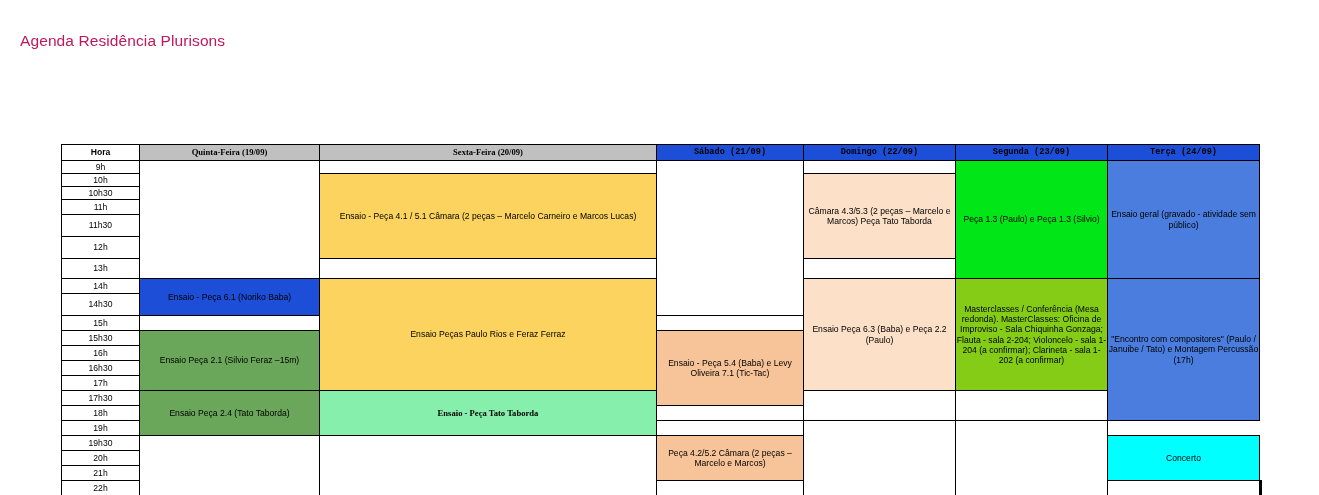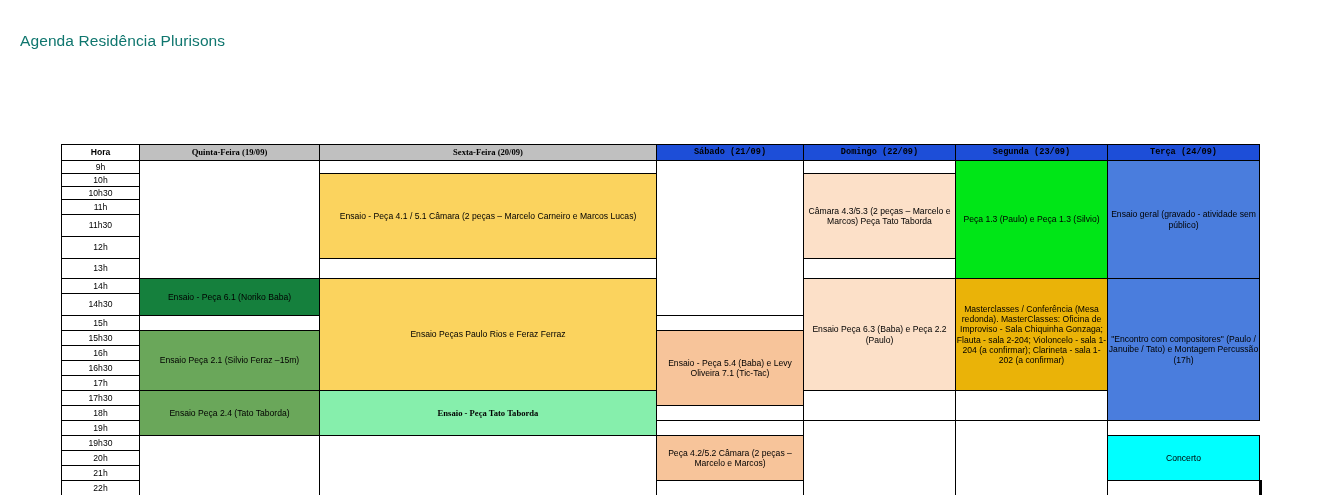--- a/index.html
+++ b/index.html
@@ -14,21 +14,21 @@
     color: #000000;
     overflow: hidden;
     position: relative;
   }
   #page-title {
     position: absolute;
     left: 20px;
     top: 32px;
     font-size: 15.5px;
     font-family: "Liberation Sans", sans-serif;
-    color: #0f766e;
+    color: #be185d;
     letter-spacing: 0.1px;
   }
   #grid {
     position: absolute;
     left: 61px;
     top: 104px;
     margin-top: 40px;
   }
   table.sched {
     border-collapse: collapse;
@@ -171,24 +171,24 @@
   </tr>
 
   <tr>
     <td class="hour" style="height:19px">13h</td>
     <td class="empty"></td>
     <td class="empty"></td>
   </tr>
 
   <tr>
     <td class="hour" style="height:14px">14h</td>
-    <td class="ev" rowspan="2" style="background:#15803d">Ensaio - Peça 6.1 (Noriko Baba)</td>
+    <td class="ev" rowspan="2" style="background:#1d4ed8">Ensaio - Peça 6.1 (Noriko Baba)</td>
     <td class="ev" rowspan="7" style="background:#fbd35e">Ensaio Peças Paulo Rios e Feraz Ferraz</td>
     <td class="ev" rowspan="7" style="background:#fce0c8">Ensaio Peça 6.3 (Baba) e Peça 2.2 (Paulo)</td>
-    <td class="ev-tiny" rowspan="7" style="background:#eab308">Masterclasses / Conferência (Mesa redonda). MasterClasses: Oficina de Improviso - Sala Chiquinha Gonzaga; Flauta - sala 2-204; Violoncelo - sala 1-204 (a confirmar); Clarineta - sala 1-202 (a confirmar)</td>
+    <td class="ev-tiny" rowspan="7" style="background:#84cc16">Masterclasses / Conferência (Mesa redonda). MasterClasses: Oficina de Improviso - Sala Chiquinha Gonzaga; Flauta - sala 2-204; Violoncelo - sala 1-204 (a confirmar); Clarineta - sala 1-202 (a confirmar)</td>
     <td class="ev" rowspan="9" style="background:#4a7ddd">"Encontro com compositores" (Paulo / Januibe / Tato) e Montagem Percussão (17h)</td>
   </tr>
 
   <tr>
     <td class="hour" style="height:21px">14h30</td>
   </tr>
 
   <tr>
     <td class="hour" style="height:14px">15h</td>
     <td class="blank-col"></td>

